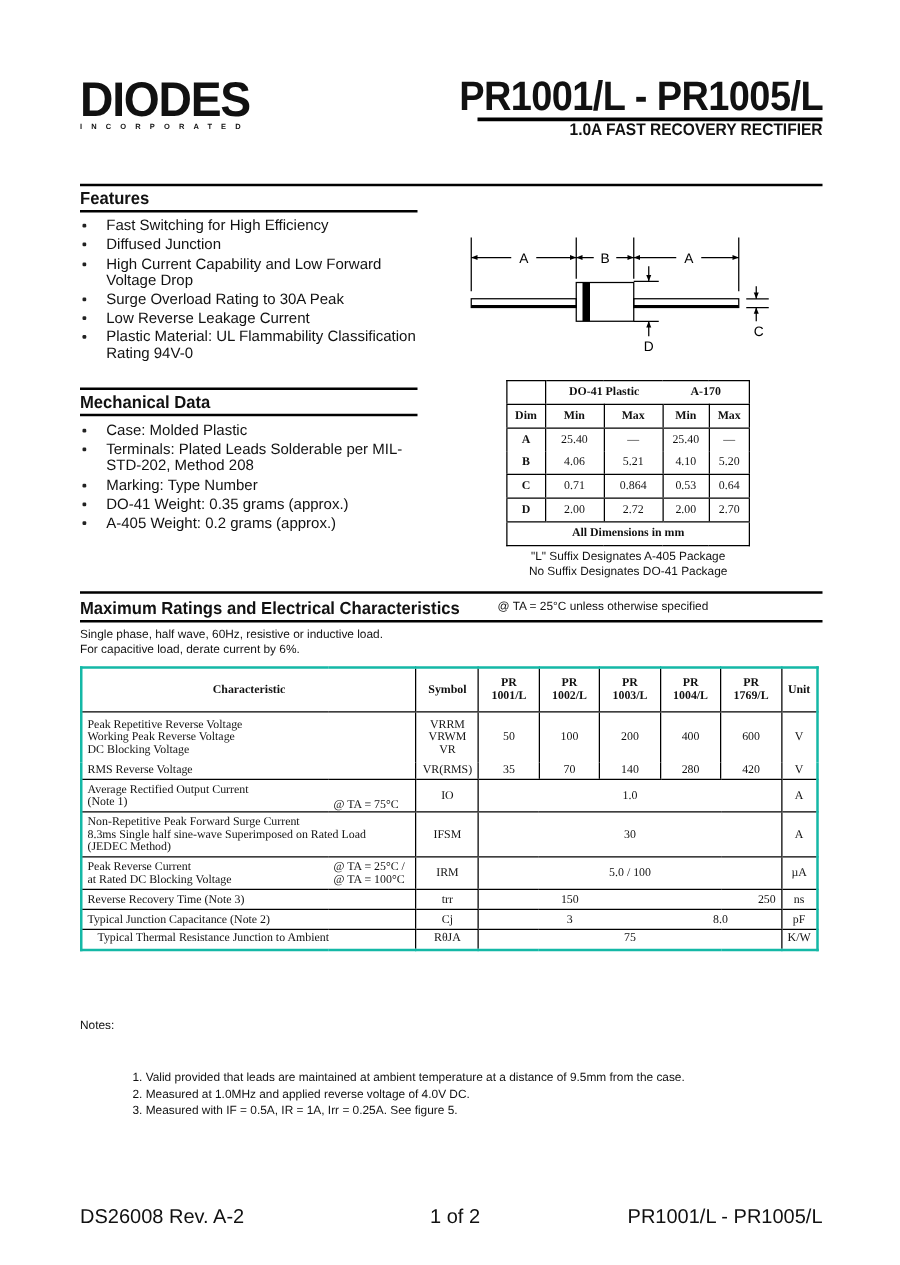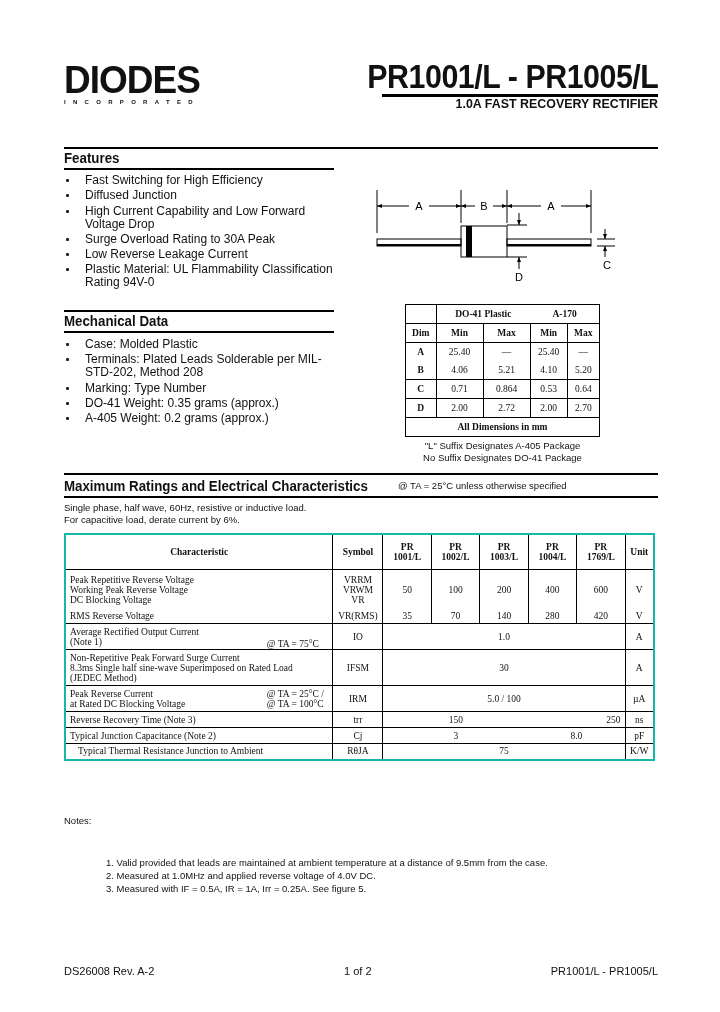--- a/index.html
+++ b/index.html
@@ -23,21 +23,21 @@
   .dim .hd td{font-weight:bold;}
   .suffix{left:405px;top:440px;width:195px;text-align:center;font-size:9.5px;line-height:12px;}
   .rat{left:64px;top:533px;width:591px;border:2px solid #14b8a6;font-size:9.5px;}
   .rat td{border-left:1px solid #000;padding:0 4px;vertical-align:middle;}
   .rat tr.b td{border-bottom:1px solid #000;}
   .rat td.c{text-align:center;}
   .rat .hdr td{font-weight:bold;height:34px;}
   .notes{left:64px;top:814px;font-size:9.5px;line-height:13px;}
   .notes .lbl{position:absolute;left:0;top:0;}
   .notes .items{position:absolute;left:42px;top:0;width:560px;margin-top:42px;}
-  .footer{top:965px;font-size:11px;}
+  .footer{top:965px;font-size:16px;}
 </style>
 </head>
 <body>
 
 <div class="abs logo">
   <div class="logo-main">DIODES</div>
   <div class="logo-sub">INCORPORATED</div>
 </div>
 <div class="abs title">PR1001/L - PR1005/L</div>
 <div class="abs title-rule"></div>

